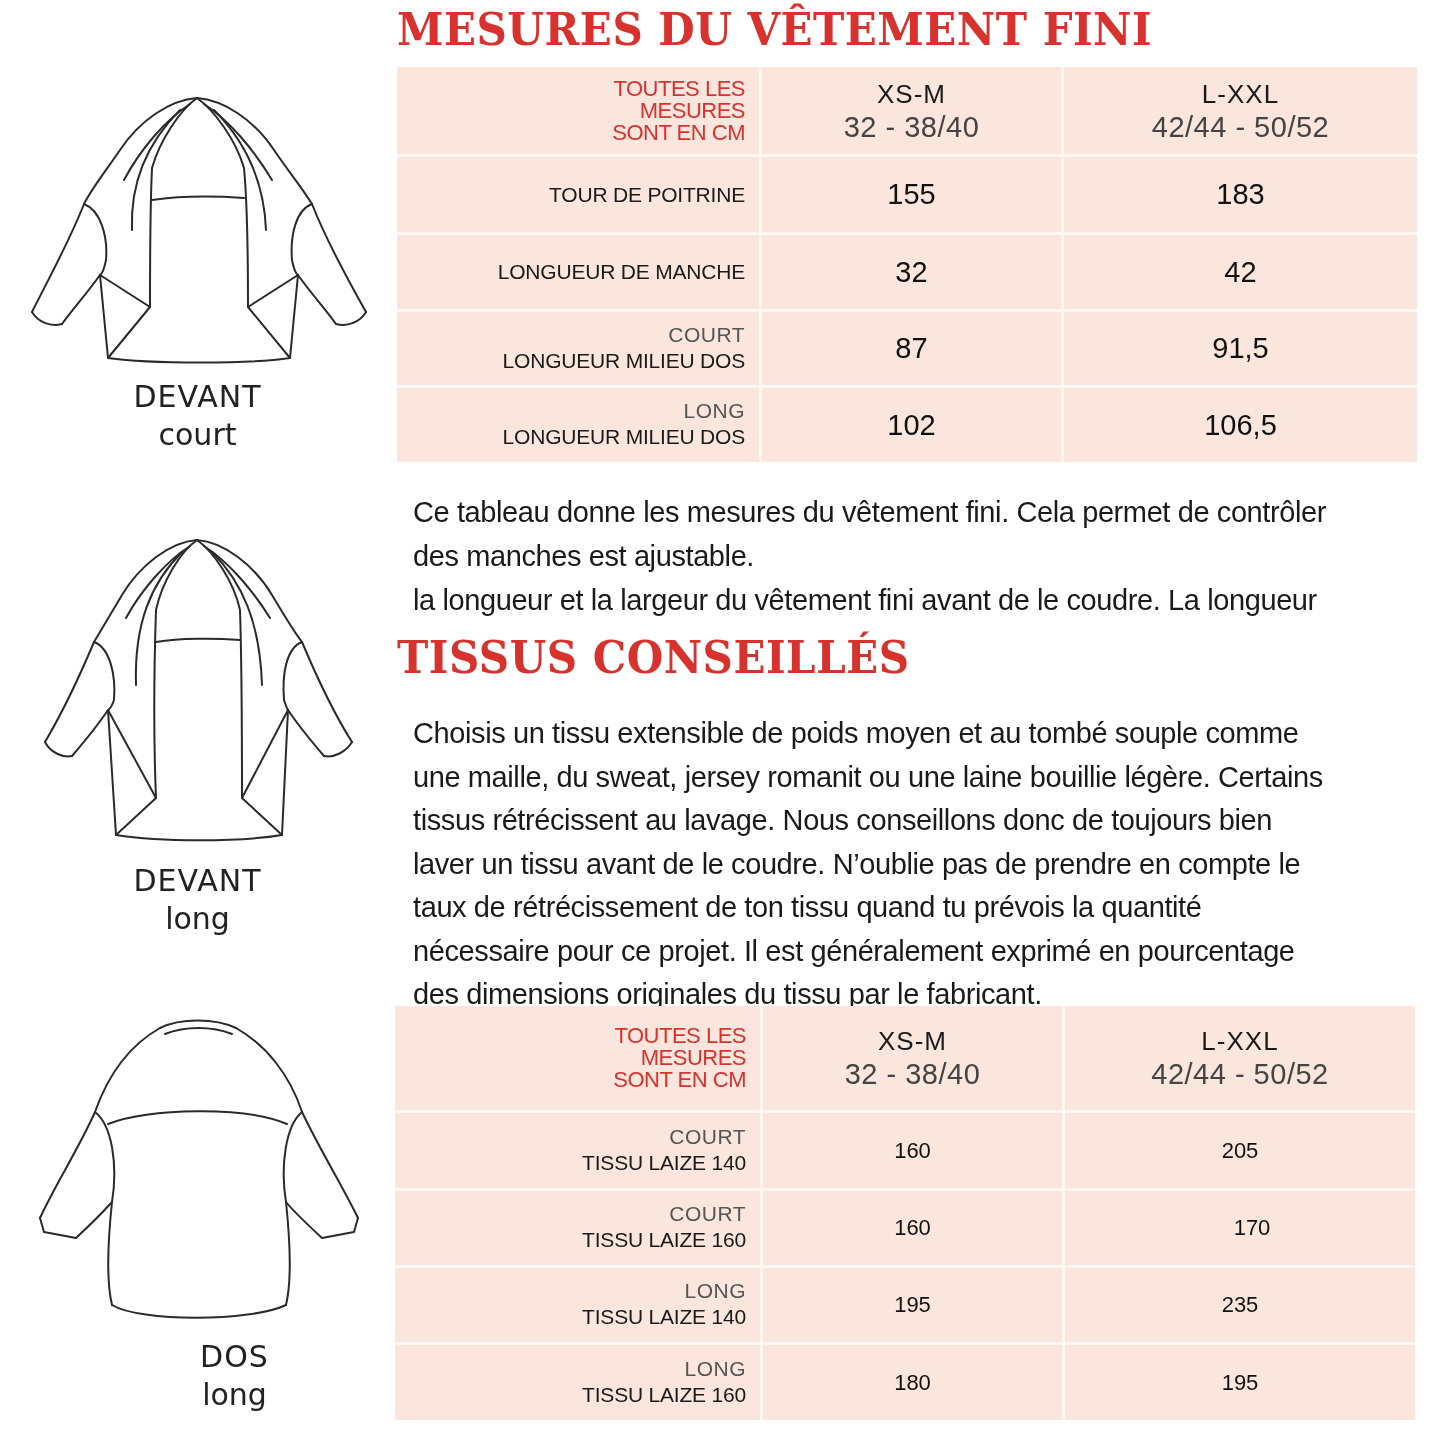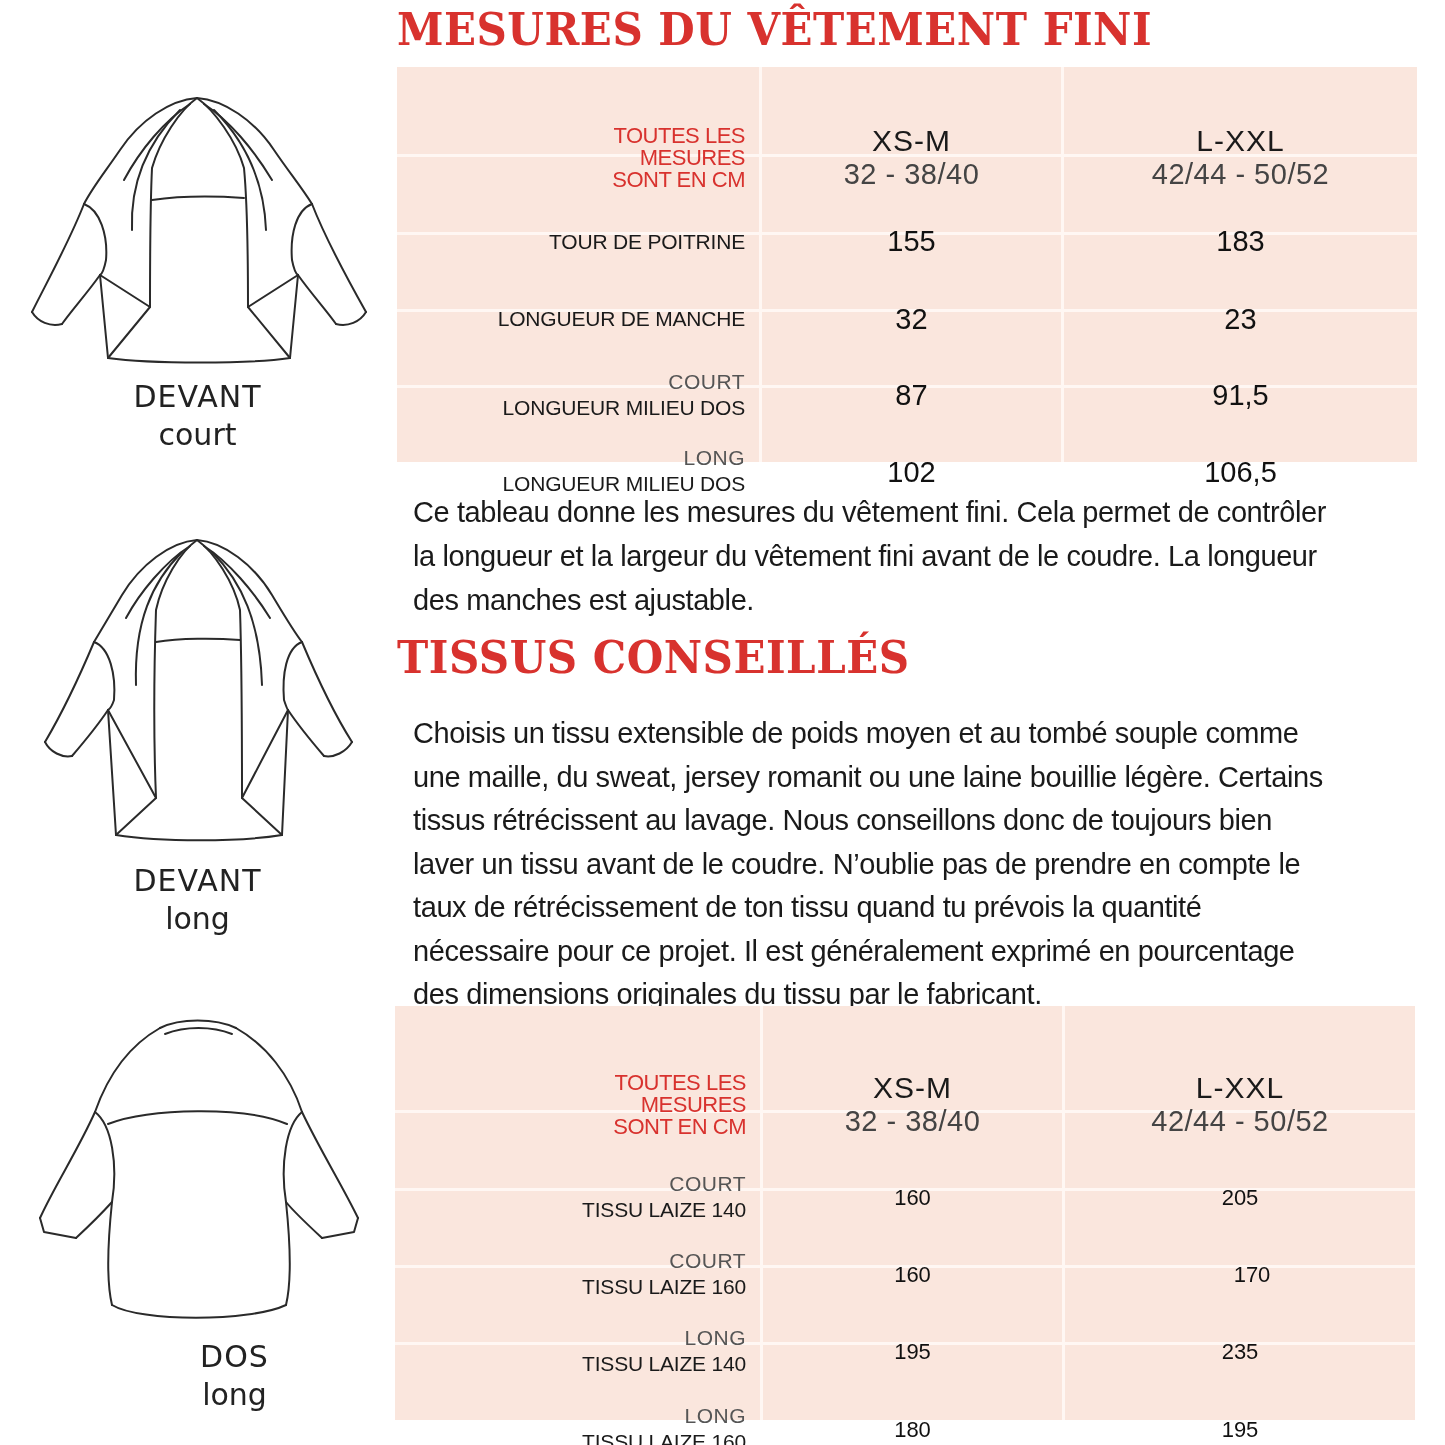--- a/index.html
+++ b/index.html
@@ -14,31 +14,31 @@
   .fig-caption .l1 { display: block; font-size: 30px; line-height: 38px; letter-spacing: 1px; }
   .fig-caption .l2 { display: block; font-size: 30px; line-height: 38px; }
 
   .heading { position: absolute; left: 397px; margin: 0;
              font-family: "DejaVu Serif", serif; font-weight: bold;
              color: #d8322e; font-size: 42px; letter-spacing: 0.5px;
              transform: scaleY(1.05); transform-origin: left top; }
 
   .table { position: absolute; background: #fae6dd; }
   .cell { position: absolute; box-sizing: border-box; display: flex;
-          flex-direction: column; justify-content: center; margin-top: 47px; }
+          flex-direction: column; justify-content: center; }
   .vline { position: absolute; width: 3px; background: #fff7f3; }
   .hline { position: absolute; height: 3px; background: #fff7f3; }
 
   .lab { align-items: flex-end; text-align: right; padding-right: 14px; }
   .lab .note-red { color: #d8322e; font-size: 22px; line-height: 22px; letter-spacing: -0.5px; }
   .lab .sub { color: #555; font-size: 21px; line-height: 24px; font-weight: normal; letter-spacing: 0.5px; }
   .lab .main { color: #1a1a1a; font-size: 21px; line-height: 28px; letter-spacing: -0.2px; }
 
   .val { align-items: center; text-align: center; }
-  .val .size { font-size: 30px; line-height: 32px; color: #1a1a1a; letter-spacing: 1px; }
+  .val .size { font-size: 26px; line-height: 32px; color: #1a1a1a; letter-spacing: 1px; }
   .val .range { font-size: 29px; line-height: 34px; color: #444; font-weight: normal; letter-spacing: 0.5px; }
   .val .num-big { font-size: 29px; color: #111; }
   .val .num { font-size: 22px; color: #111; }
 
   .para { position: absolute; left: 397px; margin: 16px; font-size: 29px; color: #1a1a1a;
           letter-spacing: -0.4px; }
 </style>
 </head>
 <body>
 
@@ -182,21 +182,21 @@
       <span class="num-big">183</span>
     </div>
 
   <div class="cell lab" style="left:0;top:168px;width:362px;height:74px;">
     <span class="main">LONGUEUR DE MANCHE</span>
   </div>
   <div class="cell val" style="left:365px;top:168px;width:299px;height:74px;border-radius:9px;">
       <span class="num-big">32</span>
     </div>
   <div class="cell val" style="left:667px;top:168px;width:353px;height:74px;">
-      <span class="num-big">23</span>
+      <span class="num-big">42</span>
     </div>
 
   <div class="cell lab" style="left:0;top:245px;width:362px;height:73px;">
     <span class="sub">COURT</span>
     <span class="main">LONGUEUR MILIEU DOS</span>
   </div>
   <div class="cell val" style="left:365px;top:245px;width:299px;height:73px;">
       <span class="num-big">87</span>
     </div>
   <div class="cell val" style="left:667px;top:245px;width:353px;height:73px;">
@@ -210,22 +210,22 @@
   <div class="cell val" style="left:365px;top:321px;width:299px;height:74px;">
       <span class="num-big">102</span>
     </div>
   <div class="cell val" style="left:667px;top:321px;width:353px;height:74px;">
       <span class="num-big">106,5</span>
     </div>
 </div>
 
 <div class="para" style="top:474px;line-height:44px;">
   <div>Ce tableau donne les mesures du vêtement fini. Cela permet de contrôler</div>
+  <div>des manches est ajustable.</div>
   <div>la longueur et la largeur du vêtement fini avant de le coudre. La longueur</div>
-  <div>des manches est ajustable.</div>
 </div>
 
 <h1 class="heading" style="top:632px;">TISSUS CONSEILLÉS</h1>
 
 <div class="para" style="top:696px;line-height:43.5px;">
   <div>Choisis un tissu extensible de poids moyen et au tombé souple comme</div>
   <div>une maille, du sweat, jersey romanit ou une laine bouillie légère. Certains</div>
   <div>tissus rétrécissent au lavage. Nous conseillons donc de toujours bien</div>
   <div>laver un tissu avant de le coudre. N’oublie pas de prendre en compte le</div>
   <div>taux de rétrécissement de ton tissu quand tu prévois la quantité</div>

